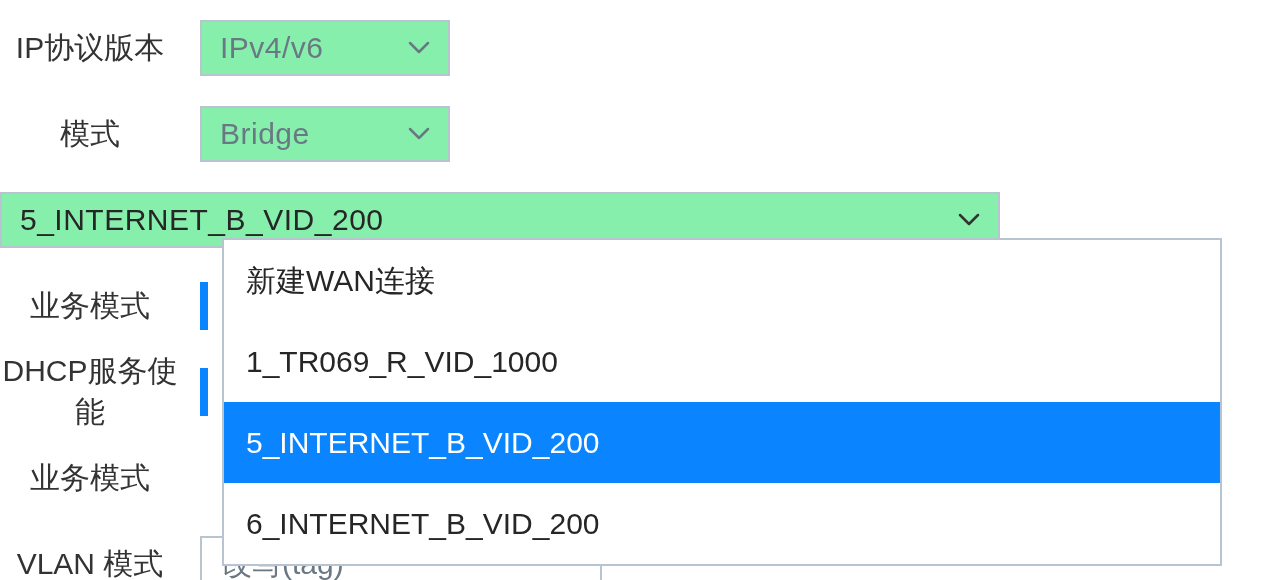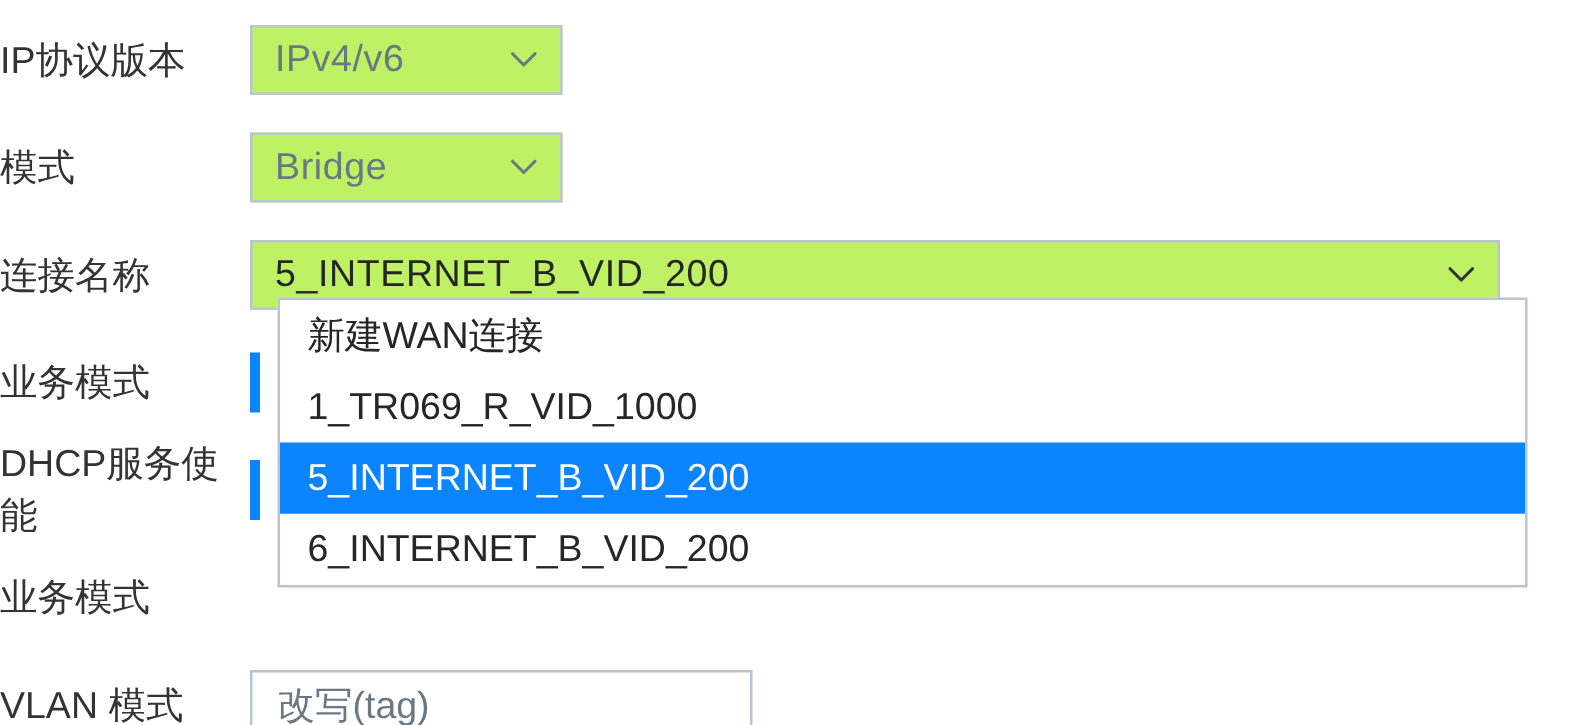--- a/index.html
+++ b/index.html
@@ -13,33 +13,33 @@
     }
     .form-container { padding: 20px 0 0 0; }
     .form-row {
       display: flex;
       align-items: center;
       margin-bottom: 30px;
       height: 56px;
     }
     .form-label {
       width: 200px;
-      text-align: left;
+      text-align: center;
       font-size: 30px;
       color: #333;
       padding-right: 20px;
       flex-shrink: 0;
     }
     .select-box {
       position: relative;
       display: flex;
       align-items: center;
       justify-content: space-between;
       border: 2px solid #b8c4d0;
-      background: #bef264;
+      background: #86efac;
       height: 56px;
       padding: 0 18px;
       cursor: pointer;
     }
     .select-small { width: 250px; }
     .select-large { width: 1000px; }
     .select-value {
       font-size: 30px;
       color: #6a7884;
       letter-spacing: 0.5px;
@@ -63,21 +63,21 @@
       left: 222px;
       top: 238px;
       width: 1000px;
       background: #fff;
       border: 2px solid #b8c4d0;
       z-index: 10;
     }
     .dropdown-option {
       font-size: 30px;
       color: #262626;
-      padding: 6px 22px;
+      padding: 18px 22px;
       line-height: 1.5;
       cursor: pointer;
       white-space: nowrap;
     }
     .dropdown-option.selected {
       background: #0a84ff;
       color: #fff;
     }
     .behind-text {
       font-size: 30px;
@@ -120,21 +120,20 @@
       <span class="select-value">Bridge</span>
       <span class="chevron">
         <svg viewBox="0 0 22 14">
             <path d="M2 2 L11 11 L20 2" stroke="#6a7884" stroke-width="2.5" fill="none" stroke-linecap="round" stroke-linejoin="round"></path>
           </svg>
       </span>
     </div>
   </div>
 
   <div class="form-row">
-    <div class="form-label">连接名称</div>
     <div class="select-box select-large">
       <span class="select-value dark">5_INTERNET_B_VID_200</span>
       <span class="chevron">
         <svg viewBox="0 0 22 14">
             <path d="M2 2 L11 11 L20 2" stroke="#333" stroke-width="2.5" fill="none" stroke-linecap="round" stroke-linejoin="round"></path>
           </svg>
       </span>
     </div>
   </div>
 

